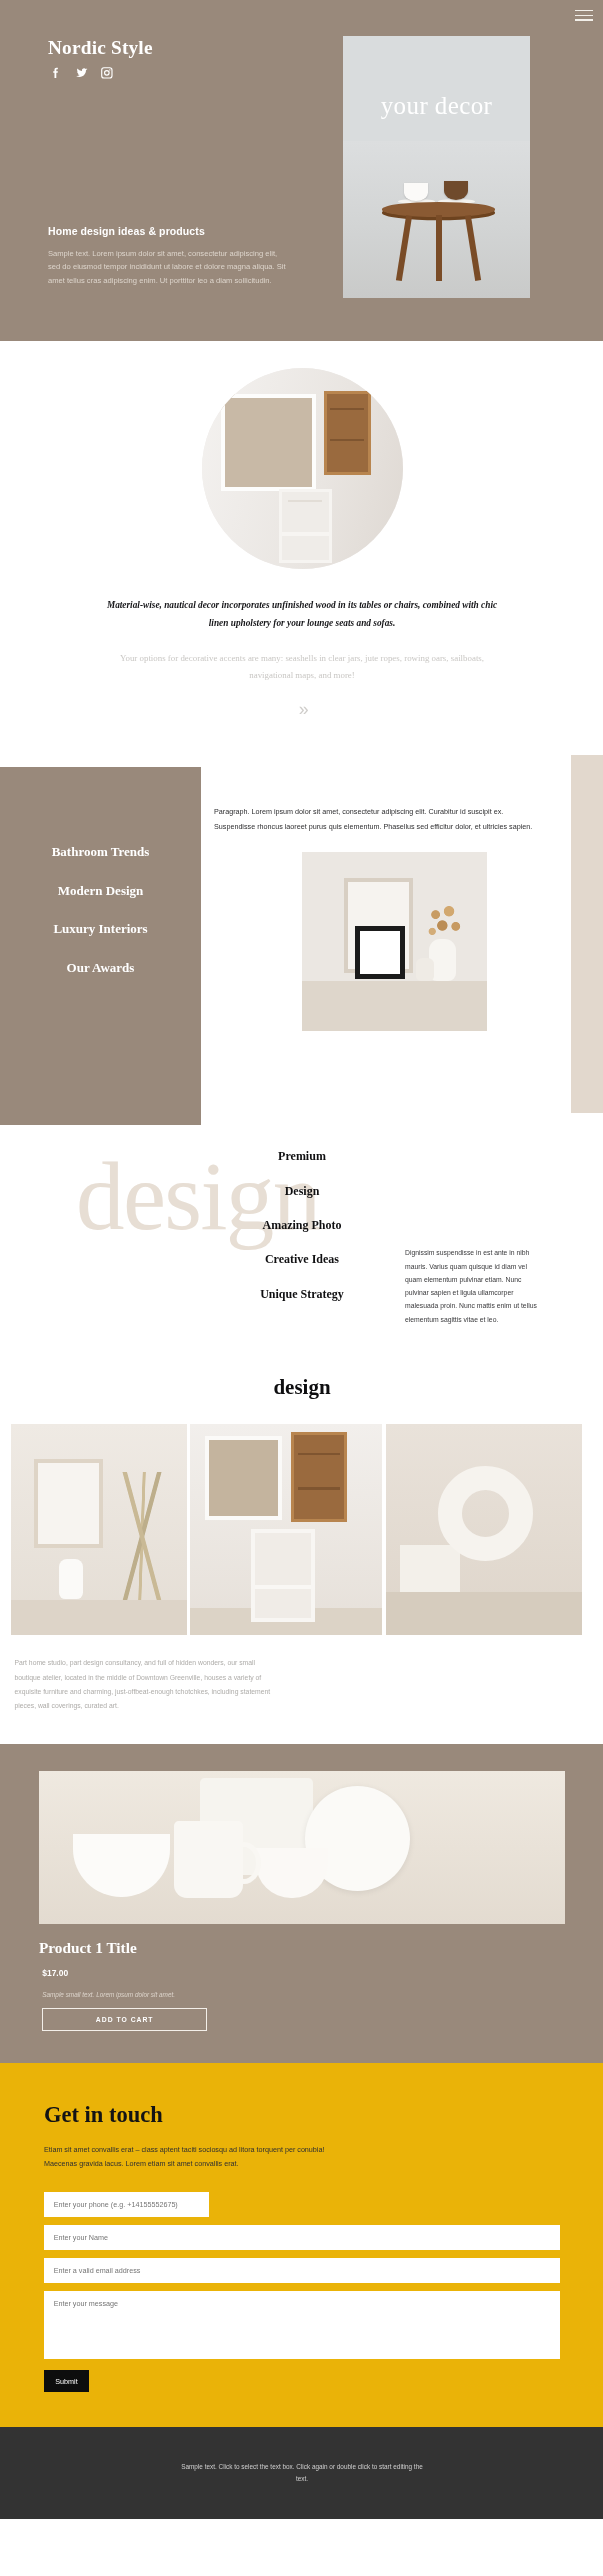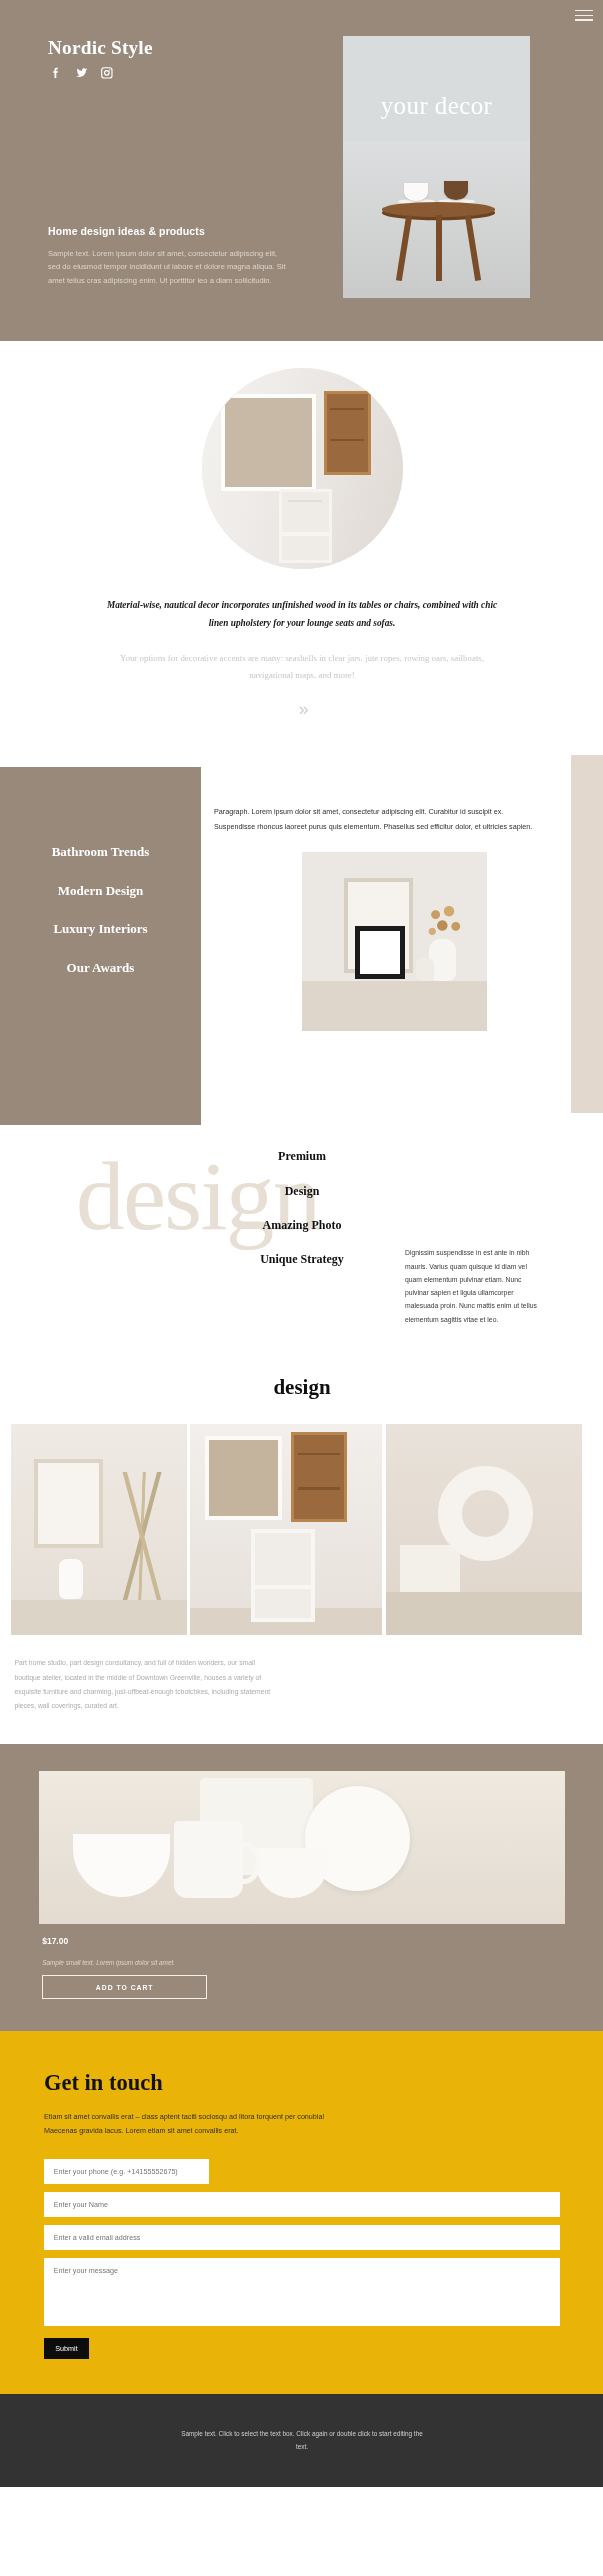--- a/index.html
+++ b/index.html
@@ -674,20 +674,21 @@
     <div class="fr-vase2"></div>
   </div>
 </section>
 
 <section class="section-design">
   <div class="watermark">design</div>
   <nav class="design-list">
     <a>Premium</a>
     <a>Design</a>
     <a>Amazing Photo</a>
+    <a>Creative Ideas</a>
     <a>Unique Strategy</a>
   </nav>
   <p class="design-para">Dignissim suspendisse in est ante in nibh mauris. Varius quam quisque id diam vel quam elementum pulvinar etiam. Nunc pulvinar sapien et ligula ullamcorper malesuada proin. Nunc mattis enim ut tellus elementum sagittis vitae et leo.</p>
 </section>
 
 <section class="section-gallery">
   <h2 class="gallery-title">design</h2>
   <div class="gal-row">
     <div class="gal g1">
       <div class="g1-wall"></div>
@@ -715,20 +716,21 @@
 
 <section class="section-product">
   <div class="product-card">
     <div class="product-img">
       <div class="pi-board"></div>
       <div class="pi-plate"></div>
       <div class="pi-cup2"></div>
       <div class="pi-bowl"></div>
       <div class="pi-mug"></div>
     </div>
+    <h3 class="product-title">Product 1 Title</h3>
     <div class="product-price">$17.00</div>
     <p class="product-desc">Sample small text. Lorem ipsum dolor sit amet.</p>
     <button class="add-cart">ADD TO CART</button>
   </div>
 </section>
 
 <section class="section-contact">
   <h2 class="contact-title">Get in touch</h2>
   <p class="contact-sub">Etiam sit amet convallis erat – class aptent taciti sociosqu ad litora torquent per conubia! Maecenas gravida lacus. Lorem etiam sit amet convallis erat.</p>
   <form class="contact-form">

